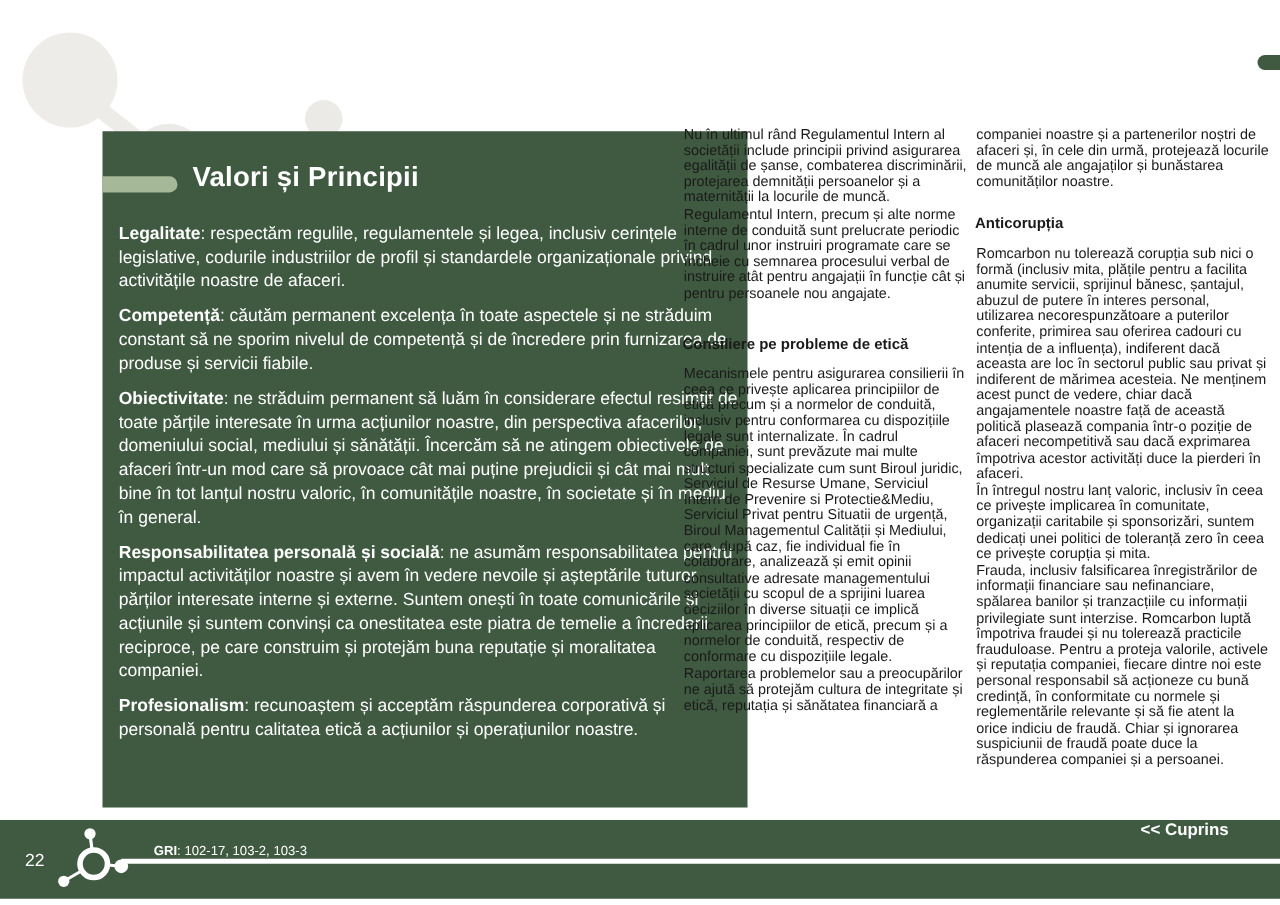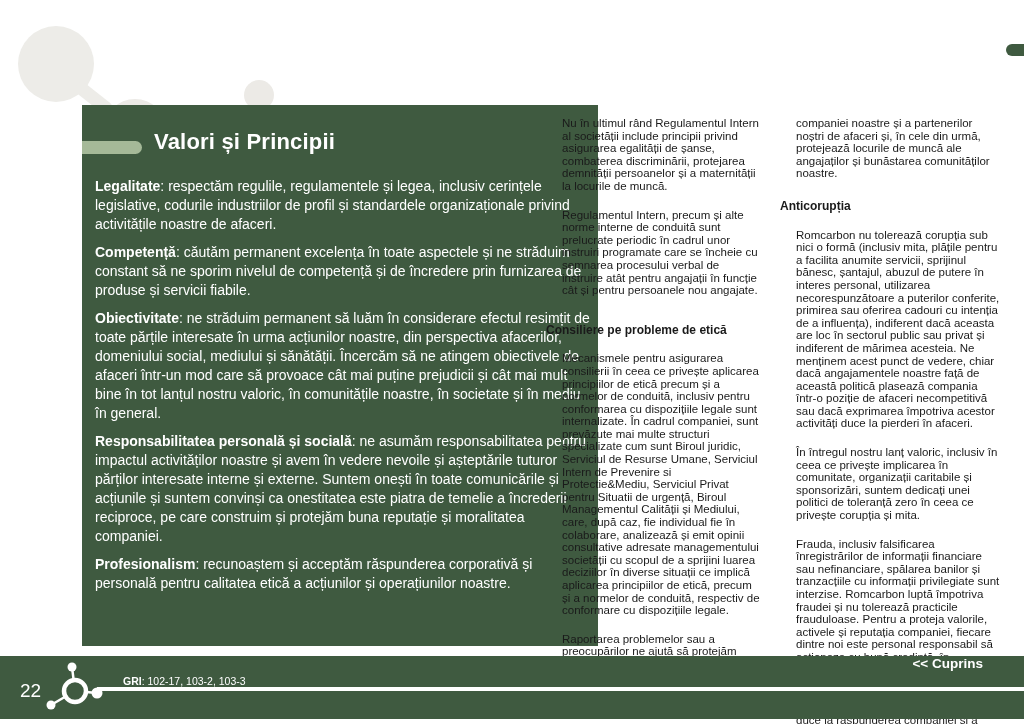--- a/index.html
+++ b/index.html
@@ -53,35 +53,35 @@
     position:absolute; left:13px; right:8px; top:72px;
     font-size:14px; line-height:19px;
   }
   .panel-body p { margin:0 0 9px 0; }
   .panel-body b { font-weight:bold;margin-top:20px; }
 
   
   .col { position:absolute; top:101px; font-size:11.5px; line-height:12.6px; color:#1a1a1a; }
   .col-1 { left:546px; width:230px; }
   .col-2 { left:780px; width:236px; }
-  .col p { margin:16px; }
+  .col p { margin:1px; }
   .col .subhead { font-size:12px; font-weight:bold; }
   .col-1 .subhead { margin:27px 0 12px 0; }
   .col-2 .subhead { margin:20px 0 12px 0; }
 
   
   .footer {
     position:absolute; left:0; top:656px; width:1024px; height:63px;
     background:#3f5a40; color:#ffffff;
   }
   .footer-divider {
     position:absolute; left:97px; right:0; top:31px; height:4px; background:#ffffff;
   }
   .page-number {
-    position:absolute; left:20px; top:24px; font-size:19px; color:#ffffff;
+    position:absolute; left:20px; top:24px; font-size:14px; color:#ffffff;
   }
   .molecule-icon { position:absolute; left:36px; top:2px; }
   .gri-reference {
     position:absolute; left:123px; top:19px; font-size:10.5px; color:#ffffff;
   }
   .gri-reference b { font-weight:bold; }
   .cuprins-link {
     position:absolute; right:41px; top:0; font-size:13.5px; font-weight:bold;
     color:#ffffff; text-decoration:none; cursor:pointer;
   }

